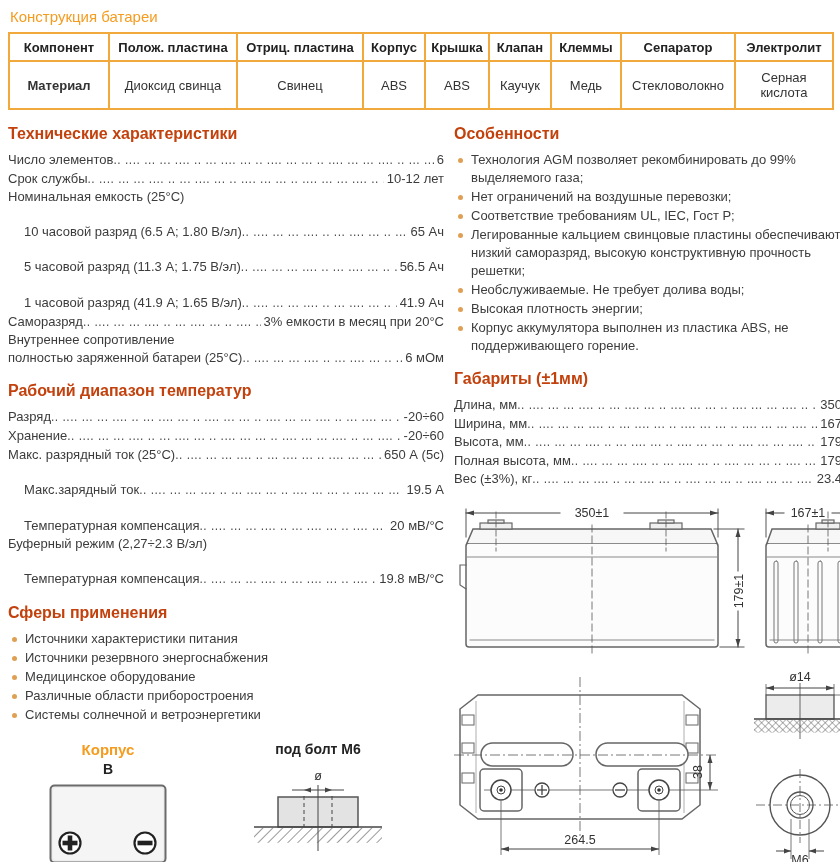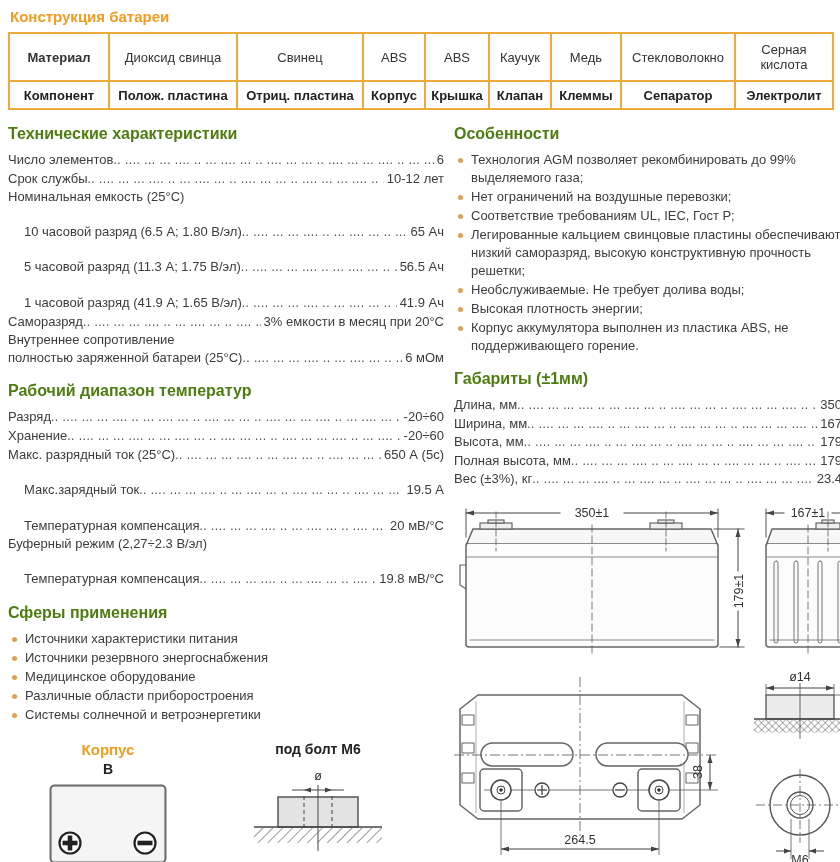--- a/index.html
+++ b/index.html
@@ -2,22 +2,22 @@
 <html><head>
 <meta charset="utf-8">
 <style>
   * { margin:0; padding:0; box-sizing:border-box; }
   html,body { background:#ffffff; }
   body {
     width:840px; height:862px; overflow:hidden;
     font-family:"Liberation Sans", sans-serif;
     color:#3c3c3c; font-size:13px; padding:6px 8px 0 8px;
   }
-  .h-main { color:#f59c1f; font-size:15px; font-weight:bold; margin:2px 0 7px 2px; }
-  .h-sec  { color:#4d7c0f; font-size:16px; font-weight:bold; margin:15px 0 8px 0; }
+  .h-main { color:#f59c1f; font-size:15px; font-weight:normal; margin:2px 0 7px 2px; }
+  .h-sec  { color:#c2410c; font-size:16px; font-weight:bold; margin:15px 0 8px 0; }
 
   
   table.construction { border-collapse:collapse; width:824px; table-layout:fixed; }
   table.construction th, table.construction td {
     border:2px solid #f2a93b; text-align:center; vertical-align:middle;
     font-size:13px; padding:4px 3px; background:#fff;
   }
   table.construction th { font-weight:bold; color:#222; height:28px; }
   table.construction td { height:48px; color:#333; }
   td.mat-label { font-weight:bold; color:#222; }
@@ -71,40 +71,40 @@
       <col style="width:126px">
       <col style="width:62px">
     <col style="width:64px">
       <col style="width:62px">
       <col style="width:70px">
       <col style="width:114px">
       <col style="width:98px">
   </colgroup>
   <tbody>
       <tr>
+    <th>Компонент</th>
+    <th>Полож. пластина</th>
+    <th>Отриц. пластина</th>
+    <th>Корпус</th>
+    <th>Крышка</th>
+    <th>Клапан</th>
+    <th>Клеммы</th>
+    <th>Сепаратор</th>
+    <th>Электролит</th>
+  </tr>
+  <tr>
     <td class="mat-label">Материал</td>
     <td>Диоксид свинца</td>
     <td>Свинец</td>
     <td>ABS</td>
     <td>ABS</td>
     <td>Каучук</td>
     <td>Медь</td>
     <td>Стекловолокно</td>
     <td>Серная кислота</td>
-  </tr>
-  <tr>
-    <th>Компонент</th>
-    <th>Полож. пластина</th>
-    <th>Отриц. пластина</th>
-    <th>Корпус</th>
-    <th>Крышка</th>
-    <th>Клапан</th>
-    <th>Клеммы</th>
-    <th>Сепаратор</th>
-    <th>Электролит</th>
   </tr>
 </tbody>
   </table>
 
 <div class="cols">
 
   <div class="col-left">
 
     <div class="h-sec">Технические характеристики</div>
     <div>

